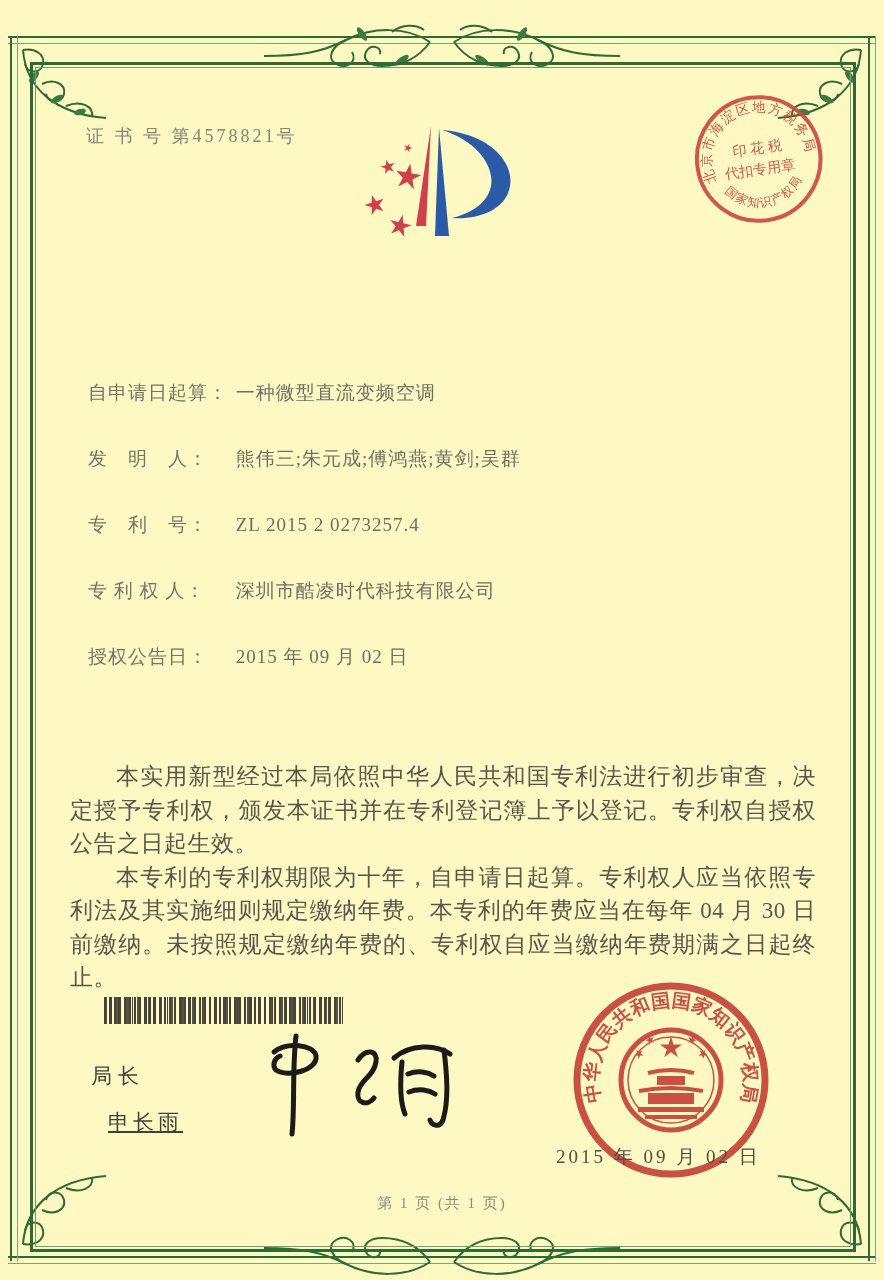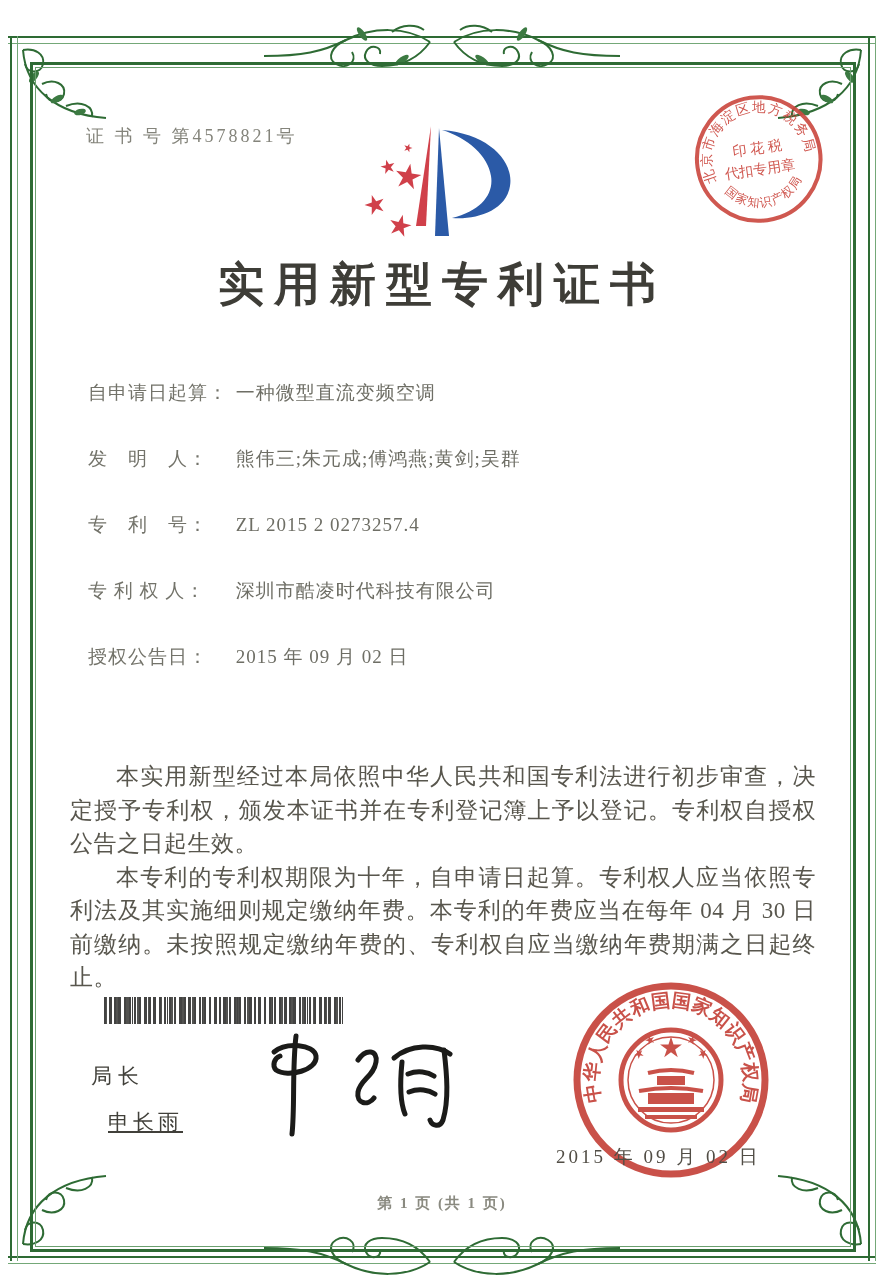--- a/index.html
+++ b/index.html
@@ -1,18 +1,18 @@
 <!DOCTYPE html>
 <html><head>
 <meta charset="utf-8">
 <style>
   html,body{margin:0;padding:0;background:#e8e8e4;}
   .page{
     position:relative;width:884px;height:1280px;margin:0 auto;
-    background:#ffffff;overflow:hidden;
+    background:#fef9c3;overflow:hidden;
     font-family:"Liberation Serif","DejaVu Serif",serif;
   }
   
   .b-line{position:absolute;}
   .b-top,.b-bottom{left:8px;width:868px;height:5px;border-top:2px solid #2e6b34;border-bottom:1px solid #74a878;}
   .b-top{top:36px;} .b-bottom{top:1256px;}
   .b-left,.b-right{top:36px;height:1225px;width:5px;border-left:2px solid #2e6b34;border-right:1px solid #74a878;}
   .b-left{left:10px;} .b-right{left:868px;}
   .flourish{position:absolute;width:96px;height:78px;}
   .fl-tl{left:14px;top:44px;}
@@ -43,21 +43,21 @@
       repeating-linear-gradient(90deg,#2a2a28 0 2px,transparent 2px 5px),
       repeating-linear-gradient(90deg,#2a2a28 0 1px,transparent 1px 7px),
       repeating-linear-gradient(90deg,#3b3b38 0 3px,transparent 3px 11px);
     opacity:.88;}
   .director-label{position:absolute;left:91px;top:1062px;font-size:21px;color:#41403a;letter-spacing:6px;}
   .director-name{position:absolute;left:108px;top:1108px;font-size:21px;color:#41403a;letter-spacing:4px;text-decoration:underline;}
   .signature{position:absolute;left:236px;top:1020px;width:238px;height:128px;}
   .main-seal{position:absolute;left:526px;top:978px;width:290px;height:212px;opacity:.92;}
   .issue-date{position:absolute;left:556px;top:1144px;font-size:19px;color:#514d45;letter-spacing:3px;z-index:5;}
   .footer{position:absolute;left:0;width:884px;top:1194px;text-align:center;
-          font-size:15px;color:#8a8a80;letter-spacing:2px;font-weight:bold;}
+          font-size:15px;color:#8a8a80;letter-spacing:2px;}
   .seal-font{font-family:"Liberation Serif","DejaVu Serif",serif;}
 </style>
 </head>
 <body>
 
 <div class="page">
 
   <div class="b-line b-top"></div>
   <div class="b-line b-bottom"></div>
   <div class="b-line b-left"></div>
@@ -156,21 +156,20 @@
     <text class="seal-font" font-size="13.5" letter-spacing="1.5" fill="#cc4a42">
       <textPath href="#taxTopArc">北京市海淀区地方税务局</textPath>
     </text>
     <text class="seal-font" font-size="12" letter-spacing="1" fill="#cc4a42">
       <textPath href="#taxBottomArc">国家知识产权局</textPath>
     </text>
     <text class="seal-font" x="75" y="72" font-size="14" text-anchor="middle" fill="#cc4a42">印 花 税</text>
     <text class="seal-font" x="75" y="93" font-size="14" text-anchor="middle" fill="#cc4a42">代扣专用章</text>
   </svg>
 
-  <div class="title">实用新型专利证书</div>
 
   <div class="fields">
     <div class="field-row">
       <span class="field-label">自申请日起算：</span>
       <span class="field-value">一种微型直流变频空调</span>
     </div>
     <div class="field-row">
       <span class="field-label">发　明　人：</span>
       <span class="field-value">熊伟三;朱元成;傅鸿燕;黄剑;吴群</span>
     </div>

